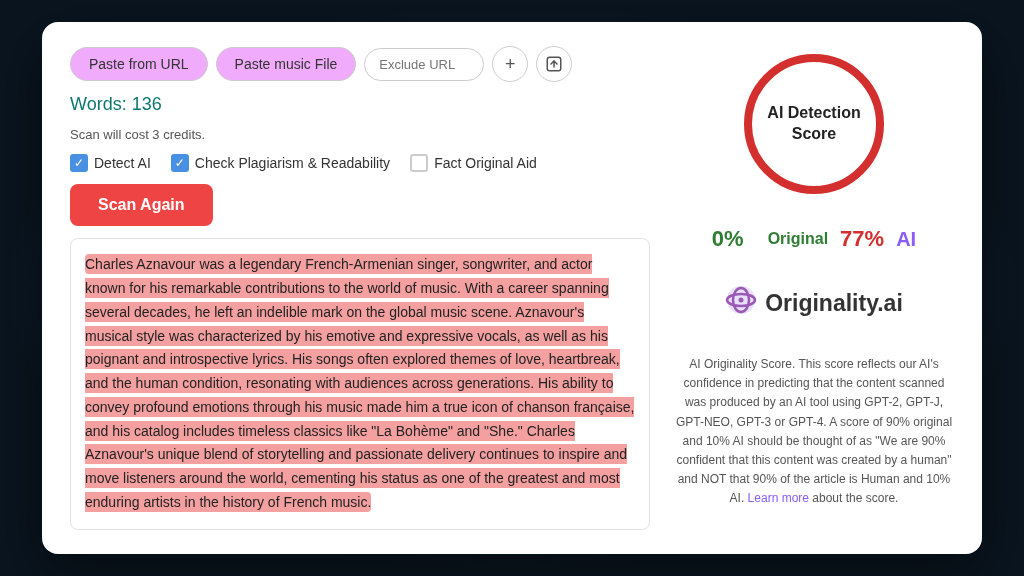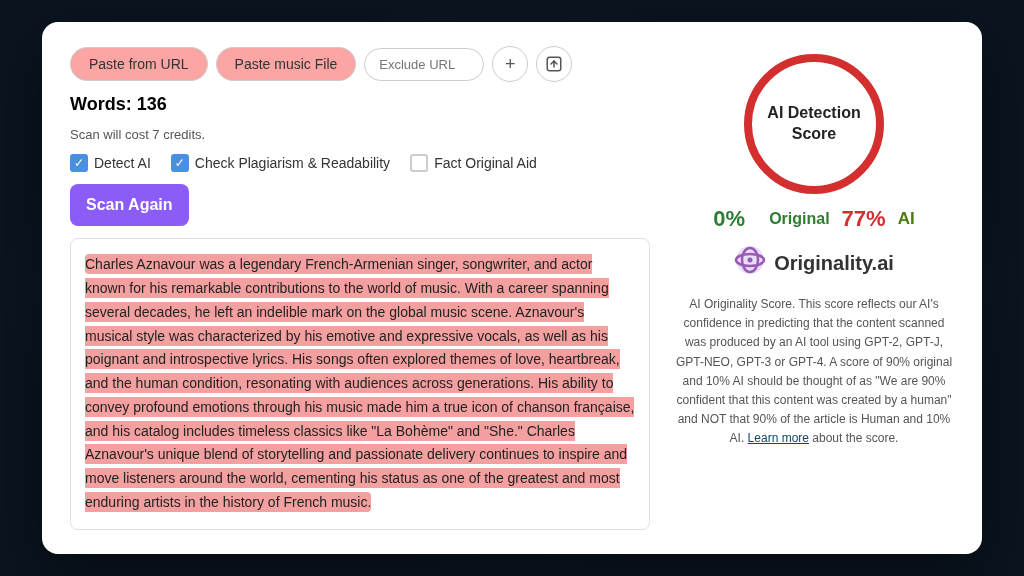--- a/index.html
+++ b/index.html
@@ -22,21 +22,21 @@
       padding: 24px 28px;
       display: grid;
       grid-template-columns: 1fr 280px;
       gap: 24px;
       box-shadow: 0 20px 60px rgba(0,0,0,0.5);
     }
     .left-panel { display: flex; flex-direction: column; gap: 12px; }
     .toolbar { display: flex; align-items: center; gap: 8px; }
     .btn-tab {
       border: 1.5px solid #ccc;
-      background: #fca5a5;
+      background: #f0abfc;
       border-radius: 20px;
       padding: 8px 18px;
       font-size: 14px;
       font-weight: 500;
       cursor: pointer;
       color: #333;
     }
     .exclude-input {
       border: 1.5px solid #ccc;
       border-radius: 20px;
@@ -52,39 +52,39 @@
       border-radius: 50%;
       border: 1.5px solid #ccc;
       background: #fff;
       display: flex;
       align-items: center;
       justify-content: center;
       cursor: pointer;
       font-size: 18px;
       color: #555;
     }
-    .words-count { font-size: 18px; font-weight: 700; color: #000000; }
+    .words-count { font-size: 18px; font-weight: 400; color: #0f766e; }
     .scan-cost { font-size: 13px; color: #555; }
     .checkboxes { display: flex; align-items: center; gap: 20px; flex-wrap: wrap; }
     .checkbox-item { display: flex; align-items: center; gap: 6px; font-size: 14px; color: #333; cursor: pointer; }
     .checkbox-box {
       width: 18px; height: 18px;
       border: 2px solid #ccc;
       border-radius: 3px;
       display: flex; align-items: center; justify-content: center;
       font-size: 12px;
     }
     .checkbox-box.checked { background: #4a90e2; border-color: #4a90e2; color: white; }
     .checkbox-box.unchecked { background: #fff; }
     .scan-btn {
-      background: #8b5cf6;
+      background: #ef4444;
       color: #fff;
       border: none;
       border-radius: 8px;
-      padding: 12px 16px;
+      padding: 12px 28px;
       font-size: 16px;
       font-weight: 700;
       cursor: pointer;
       width: fit-content;
     }
     .text-area-container {
       border: 1.5px solid #e0e0e0;
       border-radius: 8px;
       padding: 14px;
       flex: 1;
@@ -93,44 +93,44 @@
     }
     .text-highlight {
       background: #f5a0a0;
       line-height: 1.7;
       font-size: 14px;
       color: #222;
       border-radius: 4px;
       padding: 2px 0;
     }
     
-    .right-panel { display: flex; flex-direction: column; align-items: center; gap: 12px; }
+    .right-panel { display: flex; flex-direction: column; align-items: center; gap: 32px; }
     .score-circle-wrapper { position: relative; margin-top: 8px; }
     .score-circle {
       width: 140px;
       height: 140px;
       border-radius: 50%;
       border: 8px solid #d32f2f;
       display: flex;
       flex-direction: column;
       align-items: center;
       justify-content: center;
       text-align: center;
     }
     .score-circle-title { font-size: 16px; font-weight: 700; color: #222; line-height: 1.3; }
     .score-row { display: flex; align-items: center; gap: 12px; font-size: 22px; font-weight: 700; }
     .pct-original { color: #2e7d32; }
     .pct-ai { color: #d32f2f; }
     .label-original { color: #2e7d32; font-size: 16px; font-weight: 600; margin-left: 12px; }
-    .label-ai { color: #4d7c0f; font-size: 17px; font-weight: 600; }
+    .label-ai { color: #8b5cf6; font-size: 20px; font-weight: 600; }
     .logo-row { display: flex; align-items: center; gap: 8px; }
     .logo-icon { font-size: 28px; }
-    .logo-text { font-size: 20px; font-weight: 700; color: #333; }
+    .logo-text { font-size: 23px; font-weight: 700; color: #333; }
     .description { font-size: 12px; color: #555; text-align: center; line-height: 1.6; }
-    .learn-more { color: #0c4a6e; cursor: pointer; text-decoration: underline; }
+    .learn-more { color: #8b5cf6; cursor: pointer; }
   </style>
 </head>
 <body>
 
 <div class="card">
 
   <div class="left-panel">
 
     <div class="toolbar">
       <button class="btn-tab">Paste from URL</button>
@@ -143,21 +143,21 @@
         <svg width="18" height="18" viewBox="0 0 24 24" fill="none" stroke="#555" stroke-width="2" stroke-linecap="round" stroke-linejoin="round">
           <rect x="3" y="3" width="18" height="18" rx="3" ry="3"></rect>
           <polyline points="8 12 12 8 16 12"></polyline>
           <line x1="12" y1="8" x2="12" y2="16"></line>
         </svg>
       </div>
     </div>
 
     <div class="words-count">Words: 136</div>
 
-    <div class="scan-cost">Scan will cost 7 credits.</div>
+    <div class="scan-cost">Scan will cost 3 credits.</div>
 
     <div class="checkboxes">
       <label class="checkbox-item">
         <div class="checkbox-box checked">✓</div>
         <span>Detect AI</span>
       </label>
       <label class="checkbox-item">
         <div class="checkbox-box checked">✓</div>
         <span>Check Plagiarism &amp; Readability</span>
       </label>

